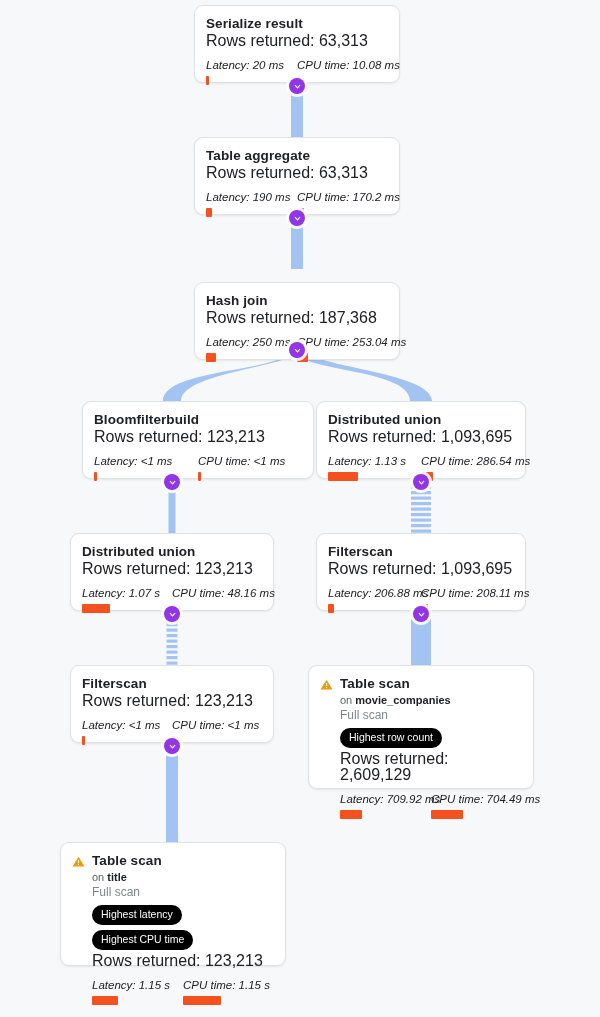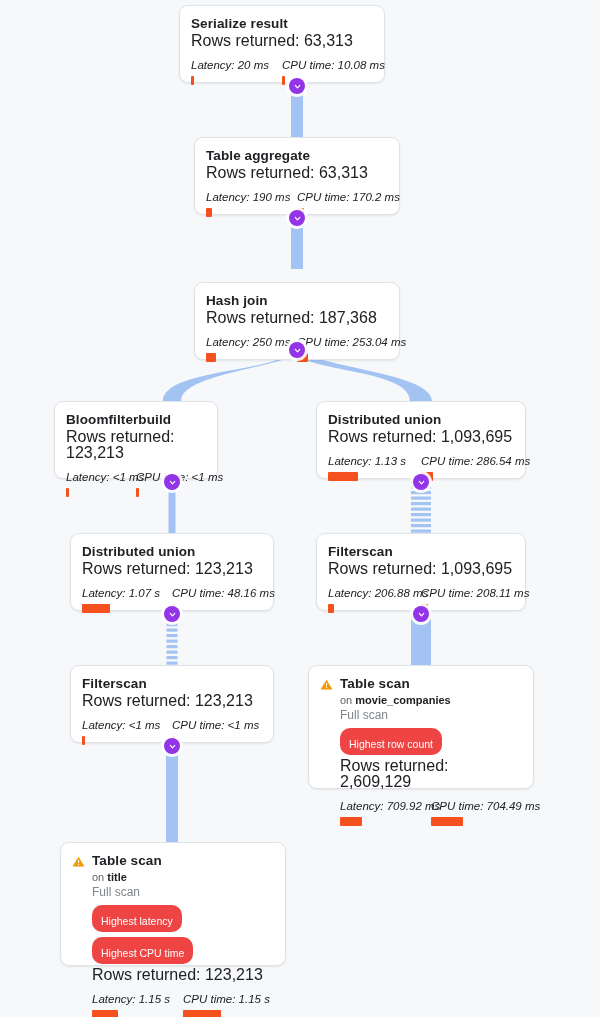--- a/index.html
+++ b/index.html
@@ -54,25 +54,25 @@
   .node-sub2 {
     font-size: 12px;
     color: #80868b;
     line-height: 15px;
   }
   .badges {
     display: flex; flex-wrap: wrap; gap: 5px;
     margin: 5px 0 3px 0;
   }
   .badge {
-    background: #ef4444;
+    background: #000000;
     color: #ffffff;
     font-size: 10.5px;
     line-height: 13px;
-    padding: 10px 9px 4px 9px;
+    padding: 3px 9px 4px 9px;
     border-radius: 10px;
     white-space: nowrap;
   }
   .rows {
     font-size: 16px;
     color: #202124;
     line-height: 16px;
     margin-top: 1px;
   }
   .metrics {
@@ -140,21 +140,21 @@
         <rect x="166.5" y="661.5" width="11" height="3.2" fill="#a3c4f3"></rect>
       </g>
       <g>
         <rect x="411" y="611" width="20" height="54" fill="#a3c4f3"></rect>
       </g>
       <g>
         <rect x="166" y="743" width="12" height="99" fill="#a3c4f3"></rect>
       </g>
     </svg>
   <div id="nodes">
-      <div class="node" style="left: 179px; top: 5px; width: 206px; height: 78px;">
+      <div class="node" style="left: 194px; top: 5px; width: 206px; height: 78px;">
         <div class="node-head">
           <div class="node-headtext">
             <div class="node-title">Serialize result</div>
             <div class="rows">Rows returned: 63,313</div>
           </div>
         </div>
         <div class="metrics">
           <div class="metric">
             <div class="metric-label">Latency: 20 ms</div>
             <div class="bar" style="width: 3px; background: rgb(244, 81, 30);"></div>
@@ -194,21 +194,21 @@
           <div class="metric">
             <div class="metric-label">Latency: 250 ms</div>
             <div class="bar" style="width: 10px; background: rgb(244, 81, 30);"></div>
           </div>
           <div class="metric">
             <div class="metric-label">CPU time: 253.04 ms</div>
             <div class="bar" style="width: 11px; background: rgb(244, 81, 30);"></div>
           </div>
         </div>
       </div>
-      <div class="node" style="left: 54px; top: 401px; width: 164px; height: 78px;">
+      <div class="node" style="left: 82px; top: 401px; width: 232px; height: 78px;">
         <div class="node-head">
           <div class="node-headtext">
             <div class="node-title">Bloomfilterbuild</div>
             <div class="rows">Rows returned: 123,213</div>
           </div>
         </div>
         <div class="metrics">
           <div class="metric">
             <div class="metric-label">Latency: &lt;1 ms</div>
             <div class="bar" style="width: 3px; background: rgb(244, 81, 30);"></div>

